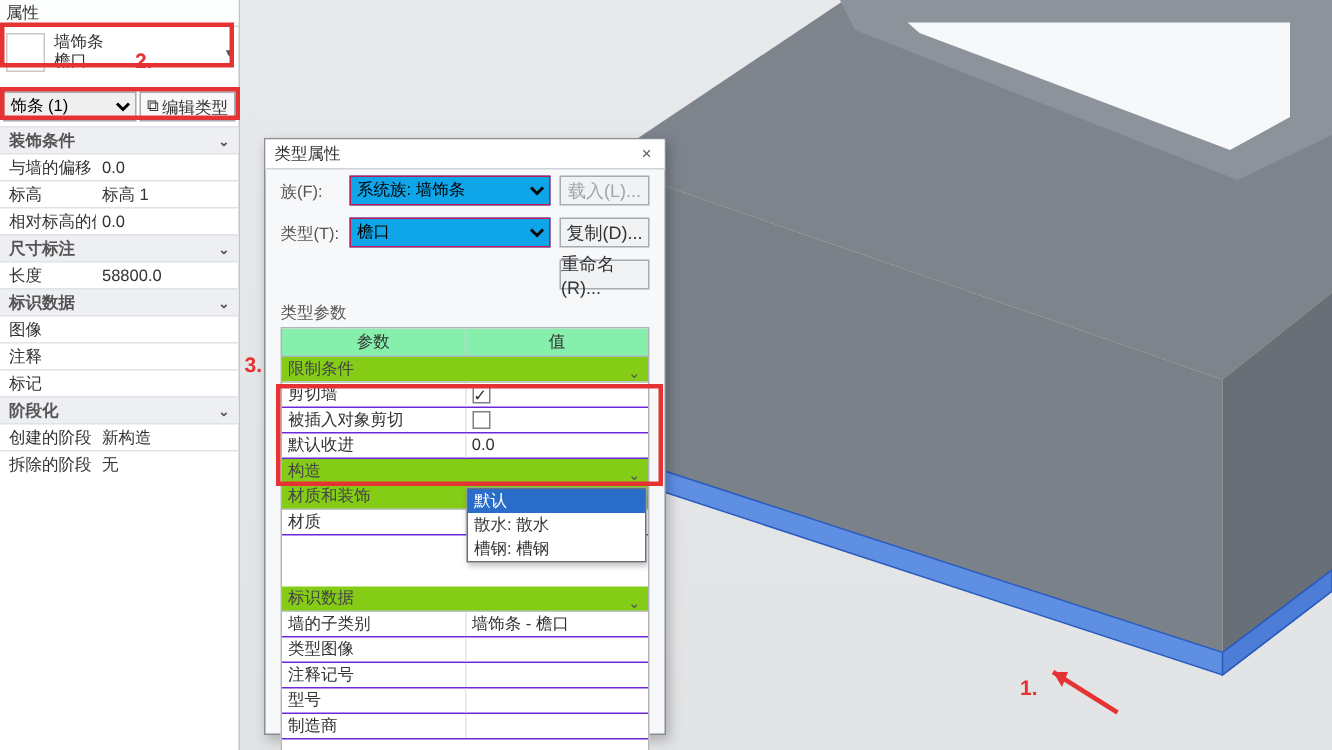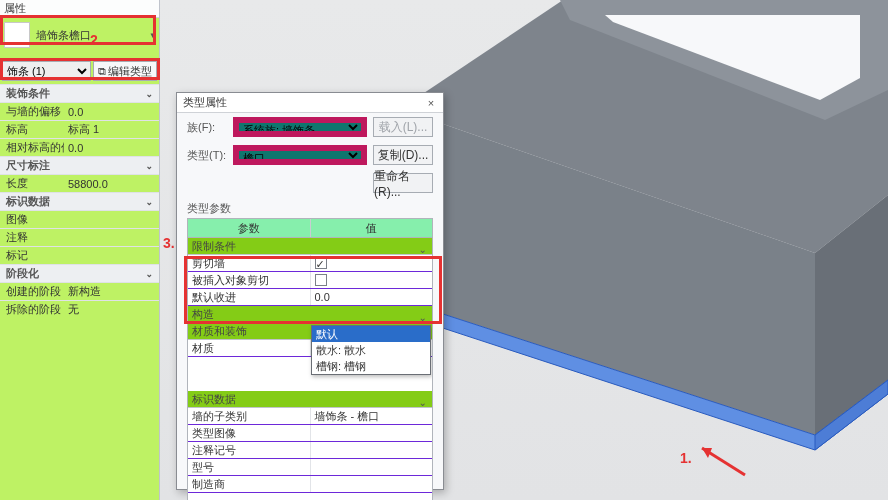--- a/index.html
+++ b/index.html
@@ -1,40 +1,40 @@
 <!DOCTYPE html>
 <html><head>
 <meta charset="utf-8">
 <style>
   * { box-sizing: border-box; margin: 0; padding: 0; }
   body { font-family: "Microsoft YaHei", SimSun, Arial, sans-serif; font-size: 11px; background: #cdd3da; width: 888px; height: 500px; overflow: hidden; position: relative; color: #333; }
   .viewport { position: absolute; left: 160px; top: 0; right: 0; bottom: 0; background: linear-gradient(180deg, #e8e9ea 0%, #e2e3e5 100%); }
   .model3d { position: absolute; inset: 0; }
-  .prop-panel { position: absolute; left: 0; top: 0; width: 160px; height: 500px; background: #bef264; border-right: 1px solid #c0c4cc; }
+  .prop-panel { position: absolute; left: 0; top: 0; width: 160px; height: 500px; background: #ffffff; border-right: 1px solid #c0c4cc; }
   .pp-head { background: #fcfdfd; height: 18px; display: flex; align-items: center; padding: 0 4px; border-bottom: 1px solid #d0d4da; }
   .pp-combo { display: flex; align-items: center; padding: 4px 4px 10px 4px; }
   .pp-thumb { width: 26px; height: 26px; background: #fff; border: 1px solid #c8c8c8; margin-right: 6px; }
-  .pp-tlines { display: flex; flex-direction: row; line-height: 13px; }
+  .pp-tlines { display: flex; flex-direction: column; line-height: 13px; }
   .pp-row { display: flex; align-items: center; height: 18px; padding: 0 2px; border-top: 1px solid #dfe2e6; }
   .pp-row.sect { background: #edeff2; font-weight: 700; color: #555; }
   .pp-row .lab { flex: 0 0 62px; padding-left: 4px; white-space: nowrap; overflow: hidden; }
   .pp-row .val { flex: 1; padding-left: 4px; color: #333; white-space: nowrap; overflow: hidden; }
   .pp-sel { display: flex; align-items: center; height: 22px; margin: 2px 2px; }
   .pp-sel select { flex: 1; height: 20px; font-size: 11px; border: 1px solid #a7acb3; }
   .pp-sel .edit-btn { flex: 0 0 64px; height: 20px; margin-left: 2px; font-size: 11px; border: 1px solid #a7acb3; background: #f7f8f9; display: flex; align-items: center; justify-content: center; cursor: pointer; }
   .hl-red1 { position: absolute; border: 3px solid #e53232; pointer-events: none; }
   .ann { position: absolute; color: #e53232; font-size: 14px; font-weight: 600; }
   .arrow { position: absolute; }
 
   .type-dlg { position: absolute; left: 176px; top: 92px; width: 268px; height: 398px; background: #f7f8fa; border: 1px solid #898c92; box-shadow: 2px 3px 8px rgba(0,0,0,0.25); }
   .td-title { height: 20px; background: #fff; border-bottom: 1px solid #cfd2d7; display: flex; align-items: center; padding: 0 6px; position: relative; }
   .td-title .x { position: absolute; right: 4px; top: 2px; width: 16px; height: 16px; display: flex; align-items: center; justify-content: center; color: #555; cursor: pointer; }
   .td-row { display: flex; align-items: center; padding: 4px 10px; gap: 6px; }
   .td-row .l { flex: 0 0 40px; color: #555; }
-  .td-row select { flex: 1; height: 20px; font-size: 11px; border: 6px solid #be185d; background: #0f766e; }
+  .td-row select { flex: 1; height: 20px; font-size: 11px; border: 1px solid #be185d; background: #0ea5e9; }
   .td-row .btn { flex: 0 0 60px; height: 20px; border: 1px solid #a7acb3; background: #f1f2f4; display: flex; align-items: center; justify-content: center; cursor: pointer; font-size: 12px; }
   .td-row .btn.dis { color: #a0a4aa; }
   .td-par { padding: 4px 10px 0 10px; color: #555; }
   .td-grid { margin: 2px 10px 0 10px; height: 306px; overflow-y: auto; border: 1px solid #b0b4bb; background: #fff; position: relative; }
   .tg-head { display: flex; background: #86efac; border-bottom: 1px solid #b0b4bb; position: sticky; top: 0; align-items: center; }
   .tg-head > div { flex: 1; text-align: center; height: 18px; line-height: 18px; border-right: 1px solid #c9ccd1; }
   .tg-head > div:last-child { border-right: none; }
   .tg-sect { background: #84cc16; color: #444; height: 17px; line-height: 17px; padding-left: 4px; border-bottom: 1px solid #c0c4cb; font-weight: 500; position: relative; }
   .tg-sect .chev { position: absolute; right: 5px; top: 3px; font-size: 10px; color: #555; }
   .tg-row { display: flex; height: 17px; border-bottom: 1px solid #6d28d9; }

